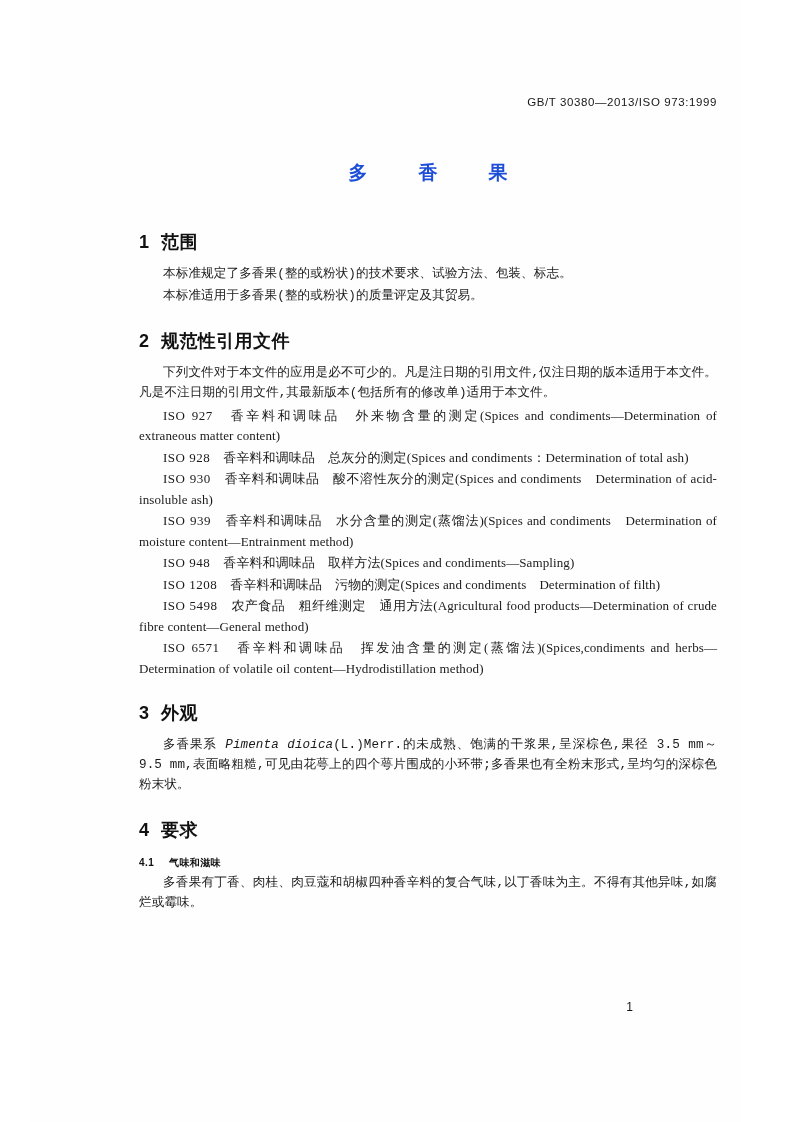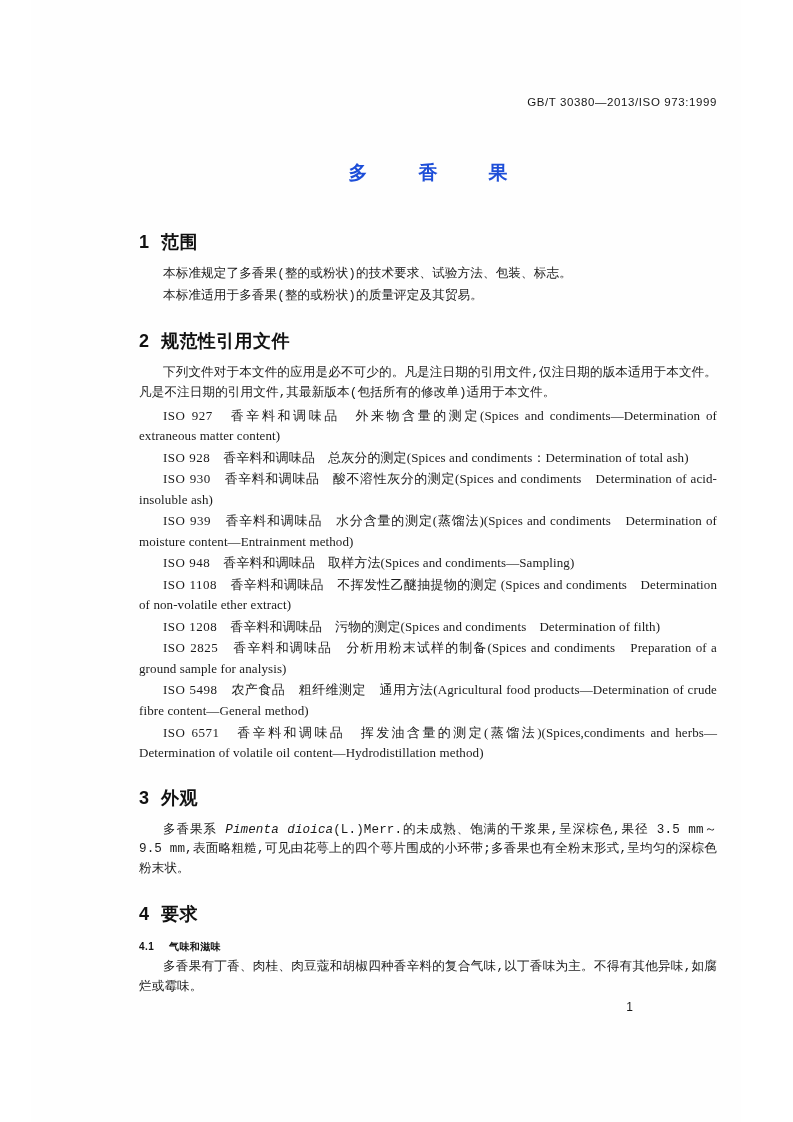--- a/index.html
+++ b/index.html
@@ -126,23 +126,21 @@
     <div class="sec-head">
       <span class="num">2</span><span>规范性引用文件</span>
     </div>
     <p class="body indent">下列文件对于本文件的应用是必不可少的。凡是注日期的引用文件,仅注日期的版本适用于本文件。凡是不注日期的引用文件,其最新版本(包括所有的修改单)适用于本文件。</p>
 
     <p class="ref"><span class="ref-code">ISO 927</span>　<span>香辛料和调味品　外来物含量的测定(Spices and condiments—Determination of extraneous matter content)</span></p>
     <p class="ref"><span class="ref-code">ISO 928</span>　<span>香辛料和调味品　总灰分的测定(Spices and condiments：Determination of total ash)</span></p>
     <p class="ref"><span class="ref-code">ISO 930</span>　<span>香辛料和调味品　酸不溶性灰分的测定(Spices and condiments　Determination of acid-insoluble ash)</span></p>
     <p class="ref"><span class="ref-code">ISO 939</span>　<span>香辛料和调味品　水分含量的测定(蒸馏法)(Spices and condiments　Determination of moisture content—Entrainment method)</span></p>
     <p class="ref"><span class="ref-code">ISO 948</span>　<span>香辛料和调味品　取样方法(Spices and condiments—Sampling)</span></p>
-    <p class="ref"><span class="ref-code">ISO 1108</span>　<span>香辛料和调味品　不挥发性乙醚抽提物的测定 (Spices and condiments　Determination of non-volatile ether extract)</span></p>
     <p class="ref"><span class="ref-code">ISO 1208</span>　<span>香辛料和调味品　污物的测定(Spices and condiments　Determination of filth)</span></p>
-    <p class="ref"><span class="ref-code">ISO 2825</span>　<span>香辛料和调味品　分析用粉末试样的制备(Spices and condiments　Preparation of a ground sample for analysis)</span></p>
     <p class="ref"><span class="ref-code">ISO 5498</span>　<span>农产食品　粗纤维测定　通用方法(Agricultural food products—Determination of crude fibre content—General method)</span></p>
     <p class="ref"><span class="ref-code">ISO 6571</span>　<span>香辛料和调味品　挥发油含量的测定(蒸馏法)(Spices,condiments and herbs—Determination of volatile oil content—Hydrodistillation method)</span></p>
 
     <div class="sec-head">
       <span class="num">3</span><span>外观</span>
     </div>
     <p class="body indent"><span>多香果系 </span><span class="ital">Pimenta dioica</span><span>(L.)Merr.的未成熟、饱满的干浆果,呈深棕色,果径 3.5 mm～9.5 mm,表面略粗糙,可见由花萼上的四个萼片围成的小环带;多香果也有全粉末形式,呈均匀的深棕色粉末状。</span></p>
 
     <div class="sec-head">
       <span class="num">4</span><span>要求</span>

